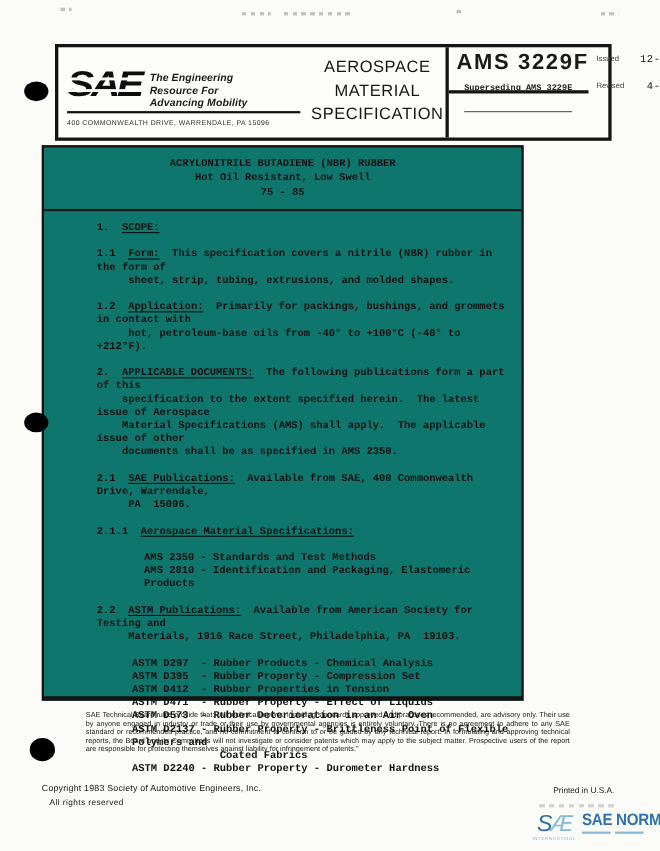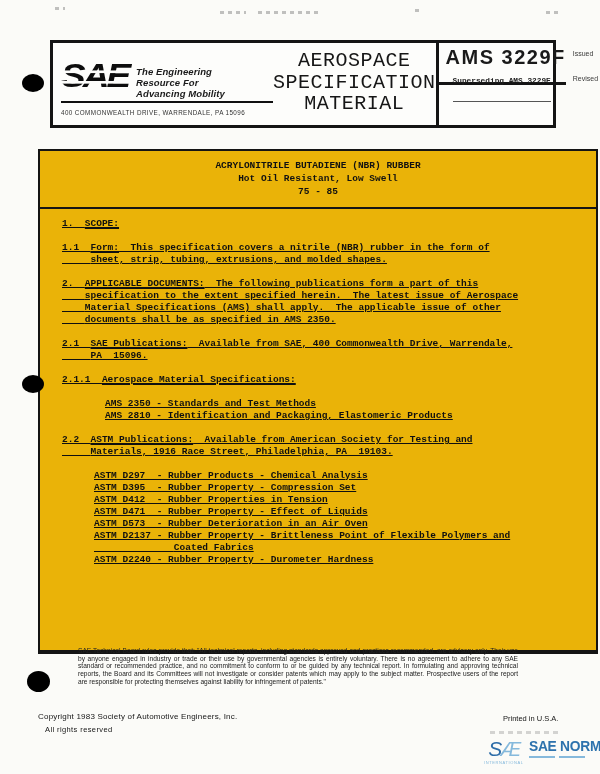--- a/index.html
+++ b/index.html
@@ -26,47 +26,47 @@
   .logo-row{display:flex; align-items:flex-end; height:50px;}
   .sae-logo{position:relative; font-style:italic; font-weight:900;
     font-size:37px; line-height:40px; letter-spacing:-3px; color:#0d0d0d;
     transform:scaleY(.88); transform-origin:top left; padding-right:8px;}
   .sae-logo .stripe{position:absolute; left:-2px; right:4px; height:2.5px; background:#fdfdfb;}
   .sae-logo .s1{top:13px;} .sae-logo .s2{top:25px;}
   .tagline{font-style:italic; font-weight:700; font-size:9.5px; line-height:11px;
     padding-top:4px; letter-spacing:.1px;}
   .addr-rule{border-top:2.5px solid #101010; width:212px; margin-top:2px;}
   .addr{font-size:6.3px; letter-spacing:.4px; color:#333; margin-top:6px; white-space:nowrap;}
-  .hcell-mid{flex:1; text-align:center; font-size:20px; line-height:21.5px;
-    padding-top:7px; color:#161616; letter-spacing:.5px;font-family:Liberation Mono, monospace;}
+  .hcell-mid{flex:1; text-align:center; font-size:15px; line-height:21.5px;
+    padding-top:7px; color:#161616; letter-spacing:.5px;}
   .hcell-right{width:148px; border-left:3px solid #141414; box-sizing:border-box;
     display:flex; flex-direction:row;}
   .ams-top{height:42px; border-bottom:3px solid #141414; padding:3px 0 0 7px; box-sizing:border-box;}
   .ams-num{font-size:20px; font-weight:700; letter-spacing:1.5px; white-space:nowrap;}
   .superseding{display:inline-block; margin-left:7px; margin-top:1px;
     font-family:"Liberation Mono", monospace; font-size:7.8px; font-weight:700;
     color:#222; border-bottom:1px solid #555; padding-bottom:16px; white-space:nowrap;}
   .ams-bottom{padding:5px 0 0 7px;}
   .issue-row{display:flex; margin-bottom:3px;}
   .ilabel{width:52px; font-size:7px; color:#3a3a3a; padding-top:2px;}
   .ival{font-family:"Liberation Mono", monospace; font-size:9.5px; color:#111; letter-spacing:.5px;text-align:right;}
 
   
   .content-box{
-    position:absolute; left:38px; top:149px; width:560px; height:505px;
+    position:absolute; left:38px; top:132px; width:438px; height:505px;
     border:2.5px solid #141414; border-bottom-width:4px; box-sizing:border-box;
-    background:#eab308;
+    background:#0f766e;
   }
   .title-block{
     text-align:center; font-family:"Liberation Mono", monospace;
     font-size:9.5px; font-weight:700; line-height:13px;
     padding:8px 0 9px 0; border-bottom:2px solid #151515; color:#111;
   }
-  .body-text{padding:9px 10px 0 22px;
-    font-family:"Liberation Mono", monospace; font-size:9.5px; line-height:12px; color:#101010;text-decoration:underline;}
+  .body-text{padding:9px 10px 0 48px;
+    font-family:"Liberation Mono", monospace; font-size:9.5px; line-height:12px; color:#101010;}
   .para{white-space:pre-wrap; margin-bottom:12px; font-weight:600;}
   .para .u{text-decoration:underline; text-underline-offset:2px;}
 
   
   .legal{position:absolute; left:78px; top:647px; width:440px;
     font-size:6.6px; line-height:7.7px; color:#222; text-align:justify;}
   .copyright{position:absolute; left:38px; top:712px; font-size:8px; color:#161616; letter-spacing:.2px;}
   .rights{position:absolute; left:45px; top:725px; font-size:7.5px; color:#161616; letter-spacing:.4px;}
   .printed{position:absolute; left:503px; top:714px; font-size:7.5px; color:#161616;text-align:right;}
 
@@ -105,22 +105,22 @@
           <div>The Engineering</div>
           <div>Resource For</div>
           <div>Advancing Mobility</div>
         </div>
       </div>
       <div class="addr-rule"></div>
       <div class="addr">400 COMMONWEALTH DRIVE, WARRENDALE, PA 15096</div>
     </div>
     <div class="hcell-mid">
       <div>AEROSPACE</div>
+      <div>MATERIAL</div>
       <div>SPECIFICATION</div>
-      <div>MATERIAL</div>
     </div>
     <div class="hcell-right">
       <div class="ams-top">
         <div class="ams-num">AMS 3229F</div>
         <span class="superseding">Superseding AMS 3229E</span>
       </div>
       <div class="ams-bottom">
         <div class="issue-row">
           <span class="ilabel">Issued</span>
           <span class="ival">12-1-42</span>
@@ -136,20 +136,22 @@
   <div class="content-box">
     <div class="title-block">
       <div>ACRYLONITRILE BUTADIENE (NBR) RUBBER</div>
       <div>Hot Oil Resistant, Low Swell</div>
       <div>75 - 85</div>
     </div>
     <div class="body-text">
         <div class="para"><span>1.  </span><span class="u">SCOPE:</span><span></span></div>
         <div class="para"><span>1.1  </span><span class="u">Form:</span><span>  This specification covers a nitrile (NBR) rubber in the form of
      sheet, strip, tubing, extrusions, and molded shapes.</span></div>
+        <div class="para"><span>1.2  </span><span class="u">Application:</span><span>  Primarily for packings, bushings, and grommets in contact with
+     hot, petroleum-base oils from -40° to +100°C (-40° to +212°F).</span></div>
         <div class="para"><span>2.  </span><span class="u">APPLICABLE DOCUMENTS:</span><span>  The following publications form a part of this
     specification to the extent specified herein.  The latest issue of Aerospace
     Material Specifications (AMS) shall apply.  The applicable issue of other
     documents shall be as specified in AMS 2350.</span></div>
         <div class="para"><span>2.1  </span><span class="u">SAE Publications:</span><span>  Available from SAE, 400 Commonwealth Drive, Warrendale,
      PA  15096.</span></div>
         <div class="para"><span>2.1.1  </span><span class="u">Aerospace Material Specifications:</span><span></span></div>
         <div class="para" style="padding-left: 43px;"><span></span><span class="u"></span><span>AMS 2350 - Standards and Test Methods
 AMS 2810 - Identification and Packaging, Elastomeric Products</span></div>
         <div class="para"><span>2.2  </span><span class="u">ASTM Publications:</span><span>  Available from American Society for Testing and

